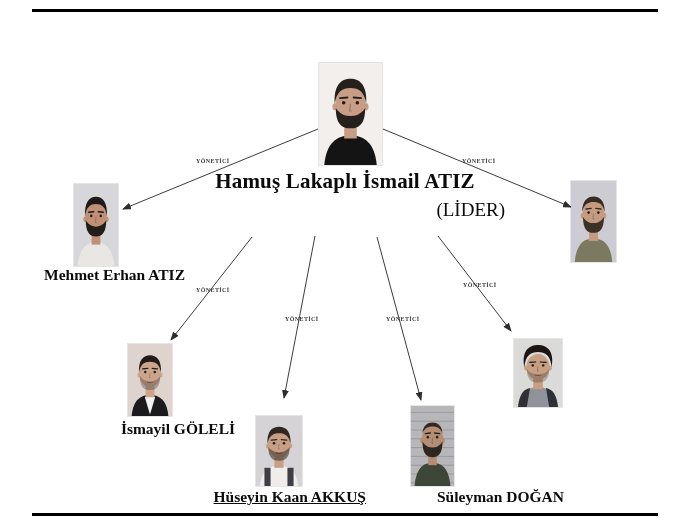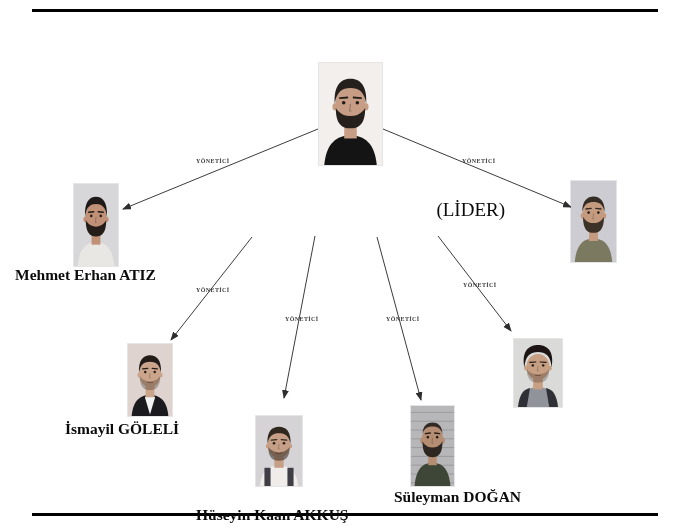--- a/index.html
+++ b/index.html
@@ -17,25 +17,25 @@
   #ph-mehmet  {left:73px; top:183px;width:46px;height:84px;}
   #ph-serhat  {left:570px;top:180px;width:47px;height:83px;}
   #ph-ismayil {left:127px;top:343px;width:46px;height:74px;}
   #ph-huseyin {left:255px;top:415px;width:48px;height:72px;}
   #ph-suleyman{left:410px;top:405px;width:45px;height:82px;}
   #ph-isa     {left:513px;top:338px;width:50px;height:70px;}
   .title{position:absolute;left:185px;top:169px;width:320px;text-align:center;
          font-size:21px;font-weight:bold;letter-spacing:0.2px;}
   .role {position:absolute;left:185px;top:199px;width:320px;text-align:right;
          font-size:19px;font-weight:normal;}
-  .pname{position:absolute;width:170px;text-align:left;font-size:15.5px;font-weight:bold;}
+  .pname{position:absolute;width:170px;text-align:right;font-size:15.5px;font-weight:bold;}
   #nm-mehmet  {left:15px; top:266px;}
   #nm-serhat  {left:509px;top:263px;}
   #nm-ismayil {left:65px; top:420px;}
-  #nm-huseyin {left:196px;top:506px;}
+  #nm-huseyin {left:196px;top:488px;text-decoration:underline;}
   #nm-suleyman{left:350px;top:488px;margin-left:44px;}
   #nm-isa     {left:453px;top:408px;}
   .ylab{position:absolute;font-size:6px;font-weight:bold;color:#3a3a3a;
         letter-spacing:0.4px;white-space:nowrap;}
   #yl-1{left:196px;top:158px;}
   #yl-2{left:462px;top:158px;}
   #yl-3{left:196px;top:287px;}
   #yl-4{left:285px;top:316px;}
   #yl-5{left:386px;top:316px;}
   #yl-6{left:463px;top:282px;}
@@ -79,20 +79,21 @@
         <ellipse cx="30" cy="41" rx="14.5" ry="19" fill="#c79e85"></ellipse>
         <path d="M16,44 C16,60 22,64 30,64 C38,64 44,60 44,44 C44,44 40,52 30,52 C20,52 16,44 16,44 Z" fill="#26201c" opacity="1"></path>
         <path d="M15,40 C14,22 21,15.5 30,15.5 C39,15.5 46,22 45,40 C43,28 38,24.5 30,24.5 C22,24.5 17,28 15,40 Z" fill="#26201c"></path>
         <path d="M20,34.5 L27,33.8" stroke="#26201c" stroke-width="1.8" stroke-linecap="round"></path>
         <path d="M33,33.8 L40,34.5" stroke="#26201c" stroke-width="1.8" stroke-linecap="round"></path>
         <circle cx="23.5" cy="39" r="1.7" fill="#241c16"></circle>
         <circle cx="36.5" cy="39" r="1.7" fill="#241c16"></circle>
         <path d="M30,40 L29.2,47 L31,47" stroke="rgba(0,0,0,0.28)" stroke-width="1" fill="none"></path>
       </svg>
     </div>
+  <div class="title">Hamuş Lakaplı İsmail ATIZ</div>
   <div class="role">(LİDER)</div>
 
   <div class="photo" id="ph-mehmet">
       <svg viewBox="0 0 60 100" preserveAspectRatio="none" xmlns="http://www.w3.org/2000/svg">
         <rect x="0" y="0" width="60" height="100" fill="#d7d6d8"></rect>
         <path d="M5,100 C7,78 17,71 30,71 C43,71 53,78 55,100 Z" fill="#e9e7e3"></path>
         <rect x="24" y="56" width="12" height="18" fill="#c09077"></rect>
         <ellipse cx="15" cy="43" rx="2.2" ry="3.5" fill="#c09077"></ellipse>
         <ellipse cx="45" cy="43" rx="2.2" ry="3.5" fill="#c09077"></ellipse>
         <ellipse cx="30" cy="41" rx="14.5" ry="19" fill="#c09077"></ellipse>

